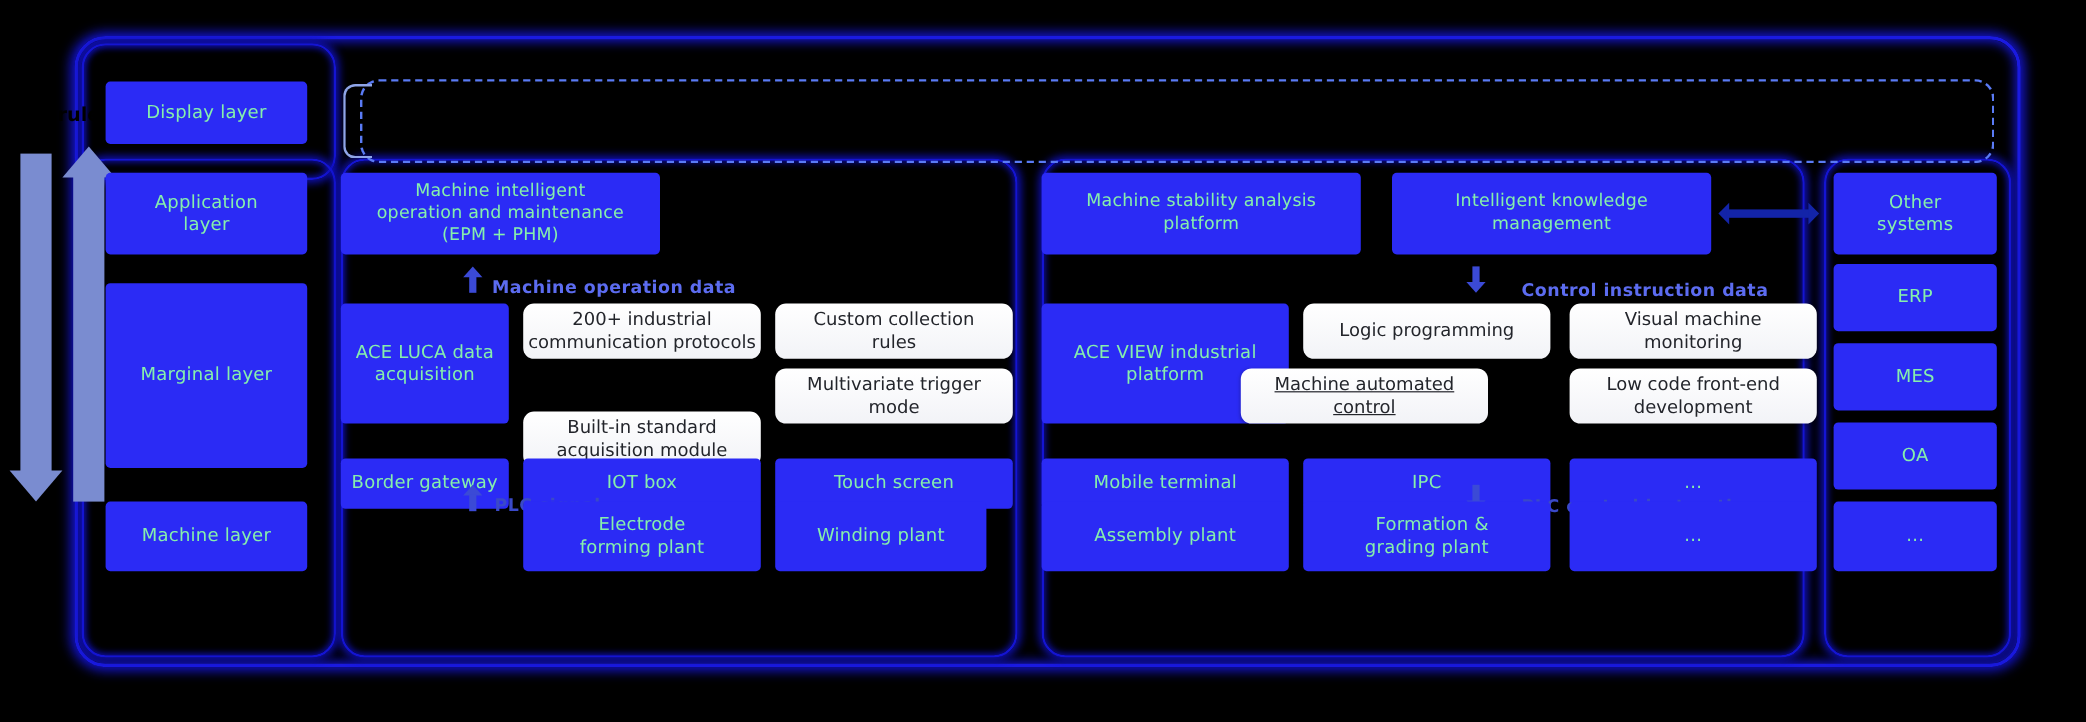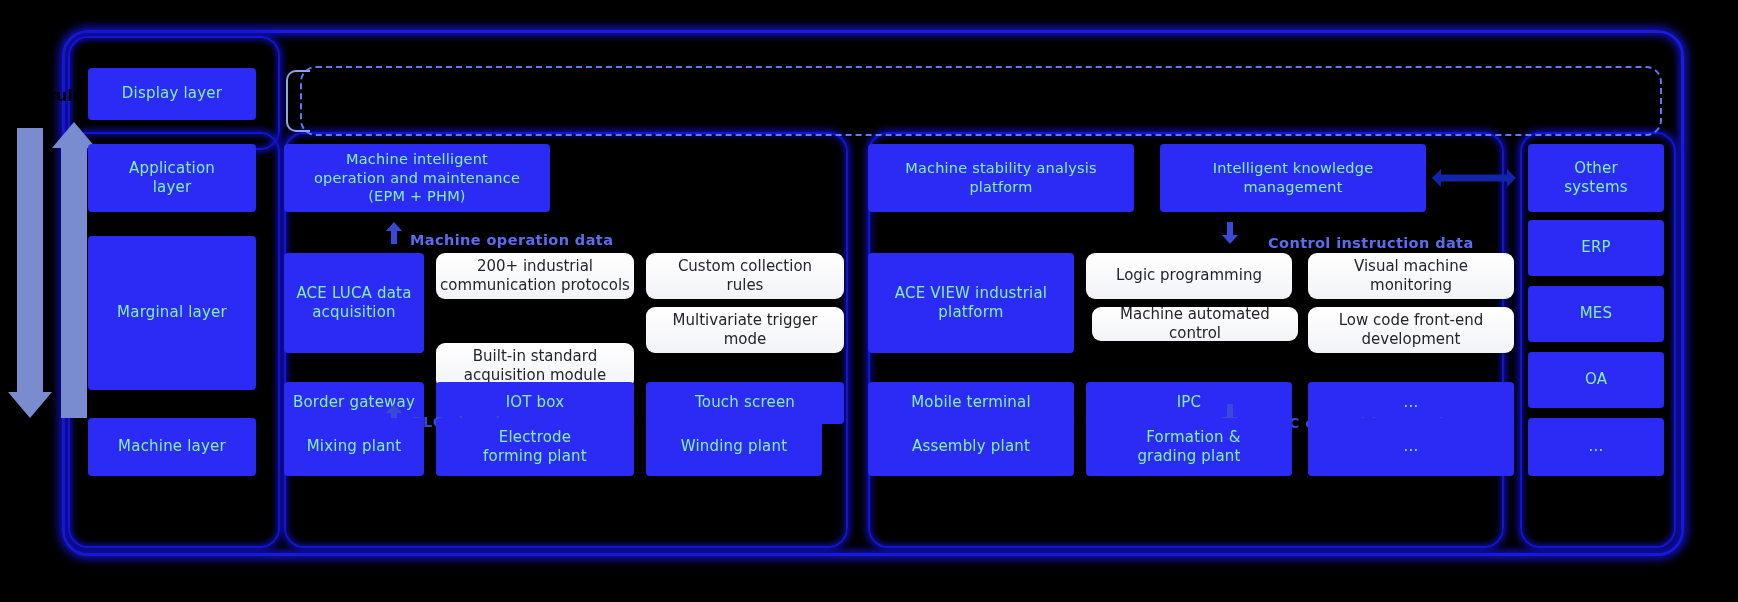--- a/index.html
+++ b/index.html
@@ -216,21 +216,21 @@
 acquisition module</div>
   <div class="box box-white" style="left:646px; top:307px; width:198px; height:46px; white-space:pre-line;">Multivariate trigger
 mode</div>
 
   <div class="box box-blue" style="left:868px; top:253px; width:206px; height:100px; white-space:pre-line;">ACE VIEW industrial
 platform</div>
 
   <div class="box box-white" style="left:1086px; top:253px; width:206px; height:46px; white-space:pre-line;">Logic programming</div>
   <div class="box box-white" style="left:1308px; top:253px; width:206px; height:46px; white-space:pre-line;">Visual machine
 monitoring</div>
-  <div class="box box-white" style="left:1092px; top:307px; width:206px; height:34px; white-space:pre-line;">Machine automated
+  <div class="box box-white" style="left:1034px; top:307px; width:206px; height:46px; white-space:pre-line;text-decoration:underline;">Machine automated
 control</div>
   <div class="box box-blue" style="left:284px; top:382px; width:140px; height:42px;">Border gateway</div>
 
   <div class="box box-white" style="left:1308px; top:307px; width:206px; height:46px; white-space:pre-line;">Low code front-end
 development</div>
   <div class="box box-blue" style="left:436px; top:382px; width:198px; height:42px;">IOT box</div>
   <div class="box box-blue" style="left:646px; top:382px; width:198px; height:42px;">Touch screen</div>
   <div class="box box-blue" style="left:868px; top:382px; width:206px; height:42px;">Mobile terminal</div>
   <div class="box box-blue" style="left:1086px; top:382px; width:206px; height:42px;">IPC</div>
   <div class="box box-blue" style="left:1308px; top:382px; width:206px; height:42px;">...</div>
@@ -240,21 +240,20 @@
       <div class="shaft"></div>
   </div>
   <div class="band-label dim" style="left:412px; top:414px;">PLC signal</div>
 
   <div class="flow-arrow down" style="left:1222px; top:404px; height:22px;">
     <div class="shaft"></div>
       <div class="head"></div>
   </div>
   <div class="band-label dim" style="left:1268px; top:415px;">PLC control instruction</div>
 
-  <div class="box box-blue" style="left:284px; top:418px; width:140px; height:58px; white-space:pre-line;">Mixing plant</div>
   <div class="box box-blue" style="left:436px; top:418px; width:198px; height:58px; white-space:pre-line;">Electrode
 forming plant</div>
   <div class="box box-blue" style="left:646px; top:418px; width:176px; height:58px; white-space:pre-line;">Winding plant</div>
   <div class="box box-blue" style="left:868px; top:418px; width:206px; height:58px; white-space:pre-line;">Assembly plant</div>
   <div class="box box-blue" style="left:1086px; top:418px; width:206px; height:58px; white-space:pre-line;text-align:right;">Formation &amp;
 grading plant</div>
   <div class="box box-blue" style="left:1308px; top:418px; width:206px; height:58px; white-space:pre-line;">...</div>
 
   <div class="dbl-link" style="left:1432px; top:168px; width:84px; height:20px;">
     <div class="ar l"></div>

